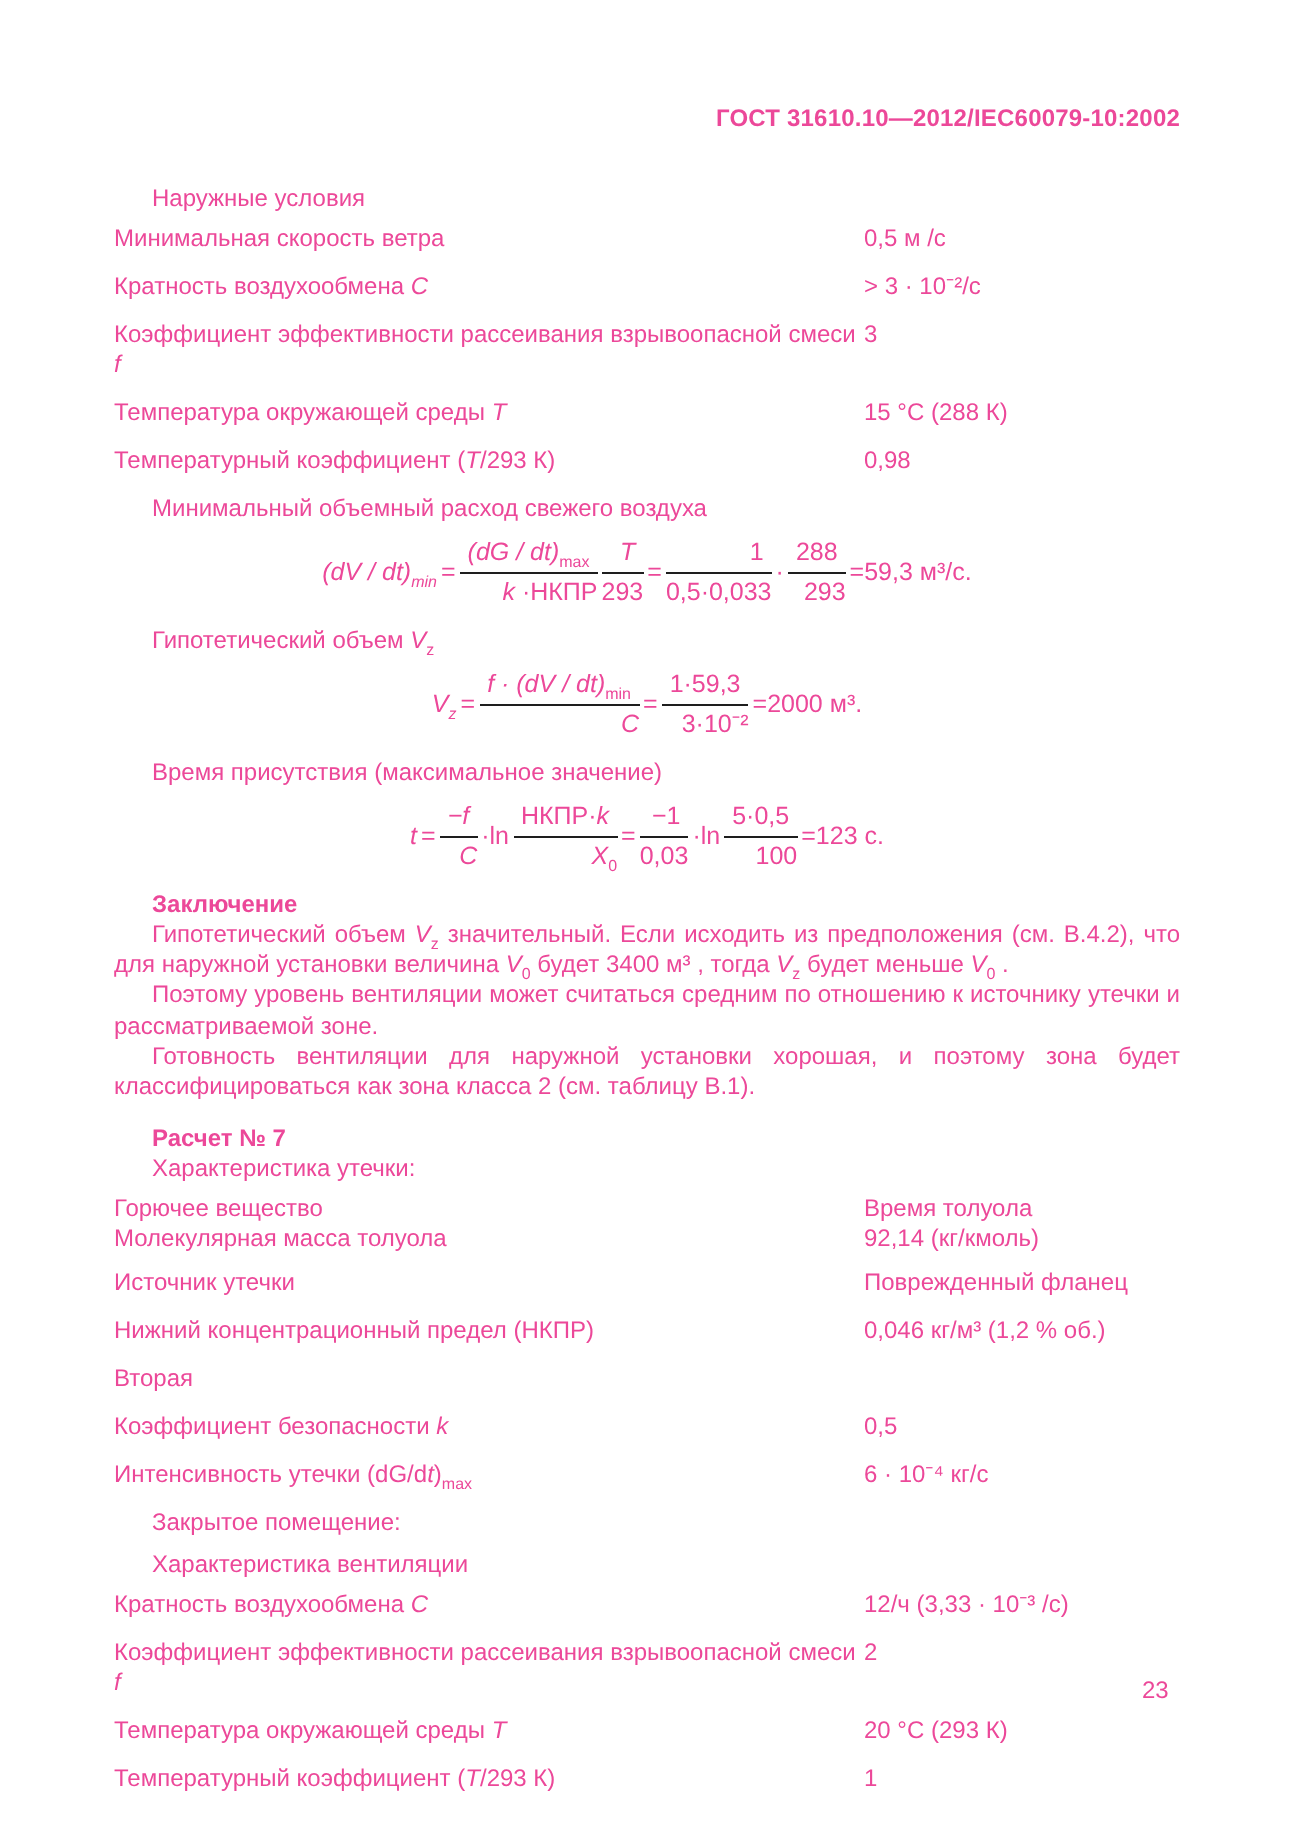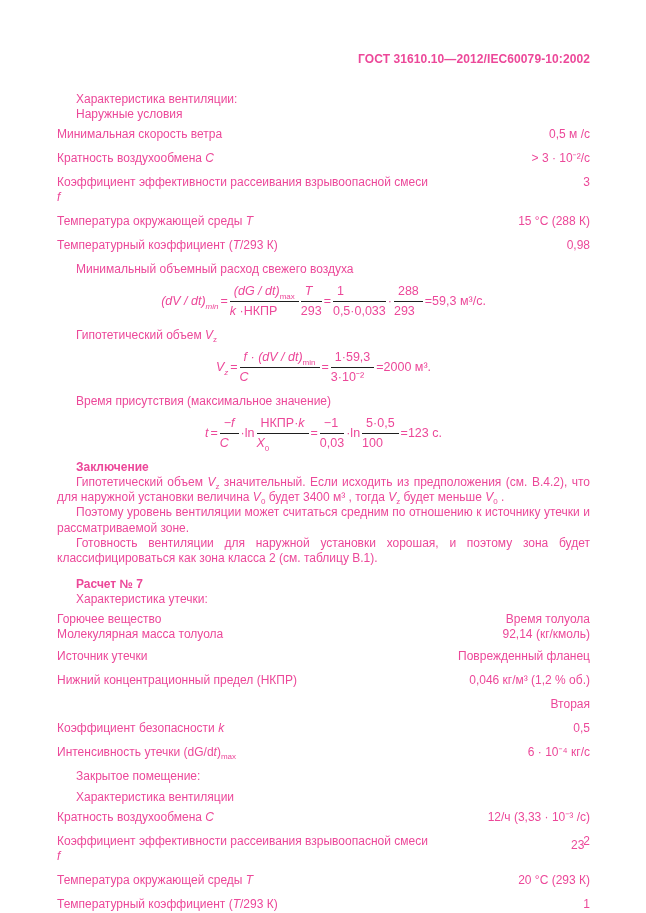--- a/index.html
+++ b/index.html
@@ -23,48 +23,47 @@
     margin-bottom: 26px;
     letter-spacing: 0.1px;
   }
   .line { line-height: 15px; }
   .indent { padding-left: 19px; }
   .bold { font-weight: bold; }
   .it { font-style: italic; }
   sub { font-size: 8px; line-height: 0; }
   .kv { display: flex; line-height: 15px; margin-bottom: 9px; }
   .kv-label { width: 375px; }
-  .kv-value { flex: 1; text-align: right; }
+  .kv-value { flex: 1; }
   .kv.compact { margin-bottom: 0; }
   .kv.gap-sm { margin-bottom: 7px; }
   .sect-gap { margin-top: 5px; }
   .formula {
     text-align: center;
     margin: 7px 0 9px;
     font-size: 12.5px;
     line-height: 15px;
     white-space: nowrap;
   }
   .formula > span { vertical-align: middle; margin: 0 1px; }
-  .frac { display: inline-block; text-align: left; vertical-align: middle; margin: 0 2px; }
+  .frac { display: inline-block; text-align: right; vertical-align: middle; margin: 0 2px; }
   .frac .num { display: block; border-bottom: 1px solid #1e1e1e; padding: 0 4px 2px; }
   .frac .den { display: block; padding-top: 2px; }
   .para { margin: 0; text-align: justify; text-indent: 19px; line-height: 15.2px; }
   .heading { line-height: 15px; }
   .page-num { position: absolute; left: 571px; top: 838px; font-size: 12px; text-align: center; }
 </style>
 </head>
 <body>
 
 <div class="page">
   <div class="content">
 
     <div class="doc-header">ГОСТ 31610.10—2012/IEC60079-10:2002</div>
 
-    <div class="line indent">Характеристика вентиляции:</div>
     <div class="line indent">Наружные условия</div>
 
     <div class="sect-gap">
       <div class="kv">
         <div class="kv-label"><span>Минимальная скорость ветра</span></div>
         <div class="kv-value">0,5 м /с</div>
       </div>
       <div class="kv">
         <div class="kv-label"><span>Кратность воздухообмена </span><span class="it">С</span></div>
         <div class="kv-value">&gt; 3 · 10⁻²/с</div>

